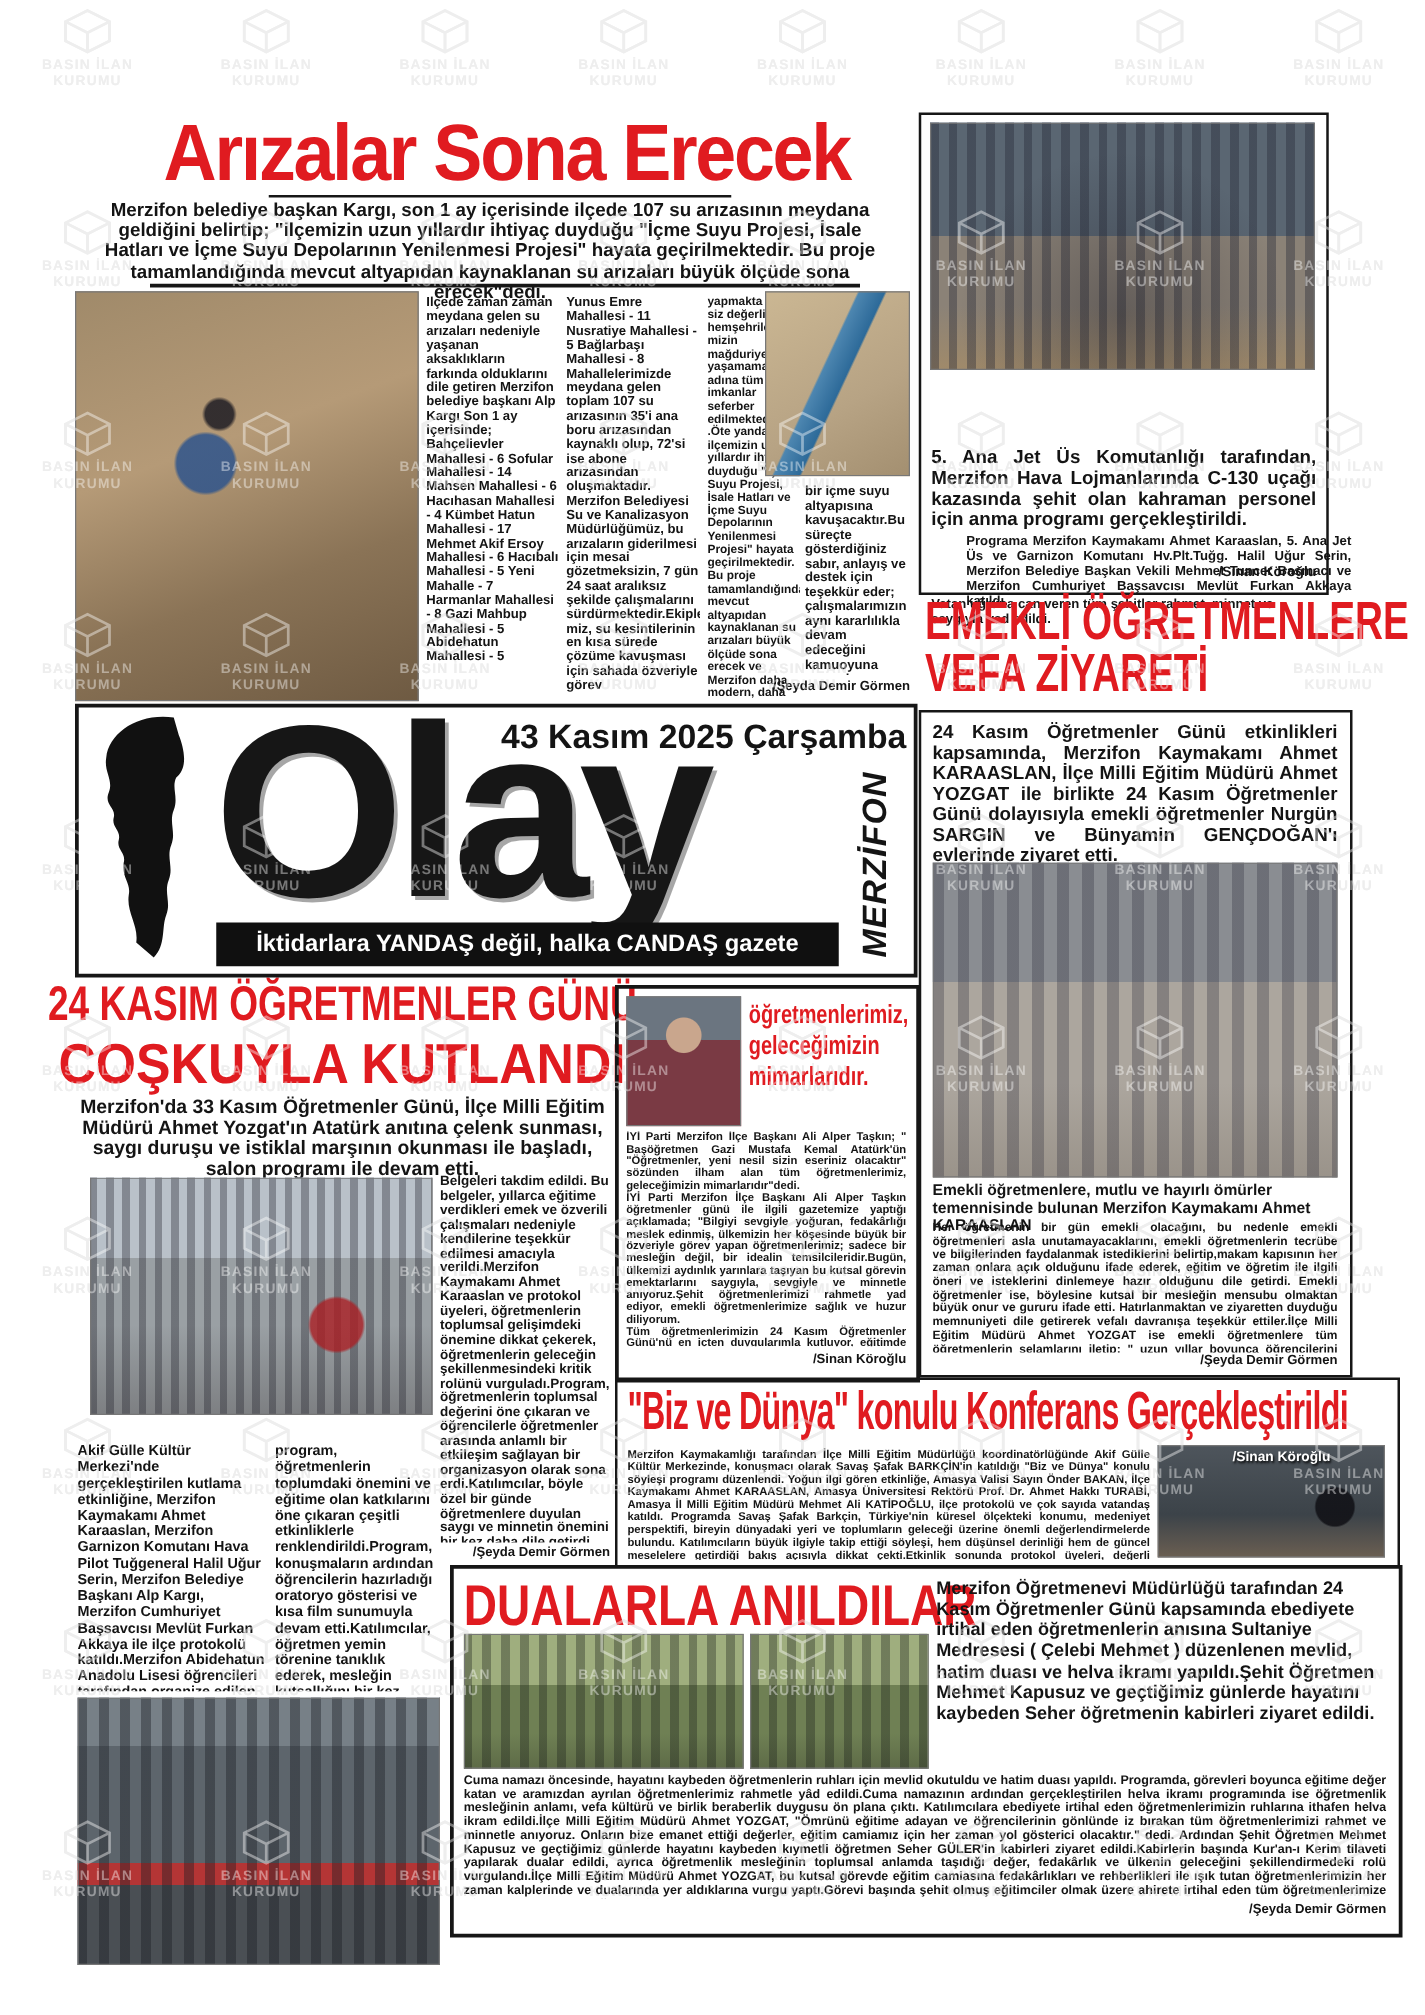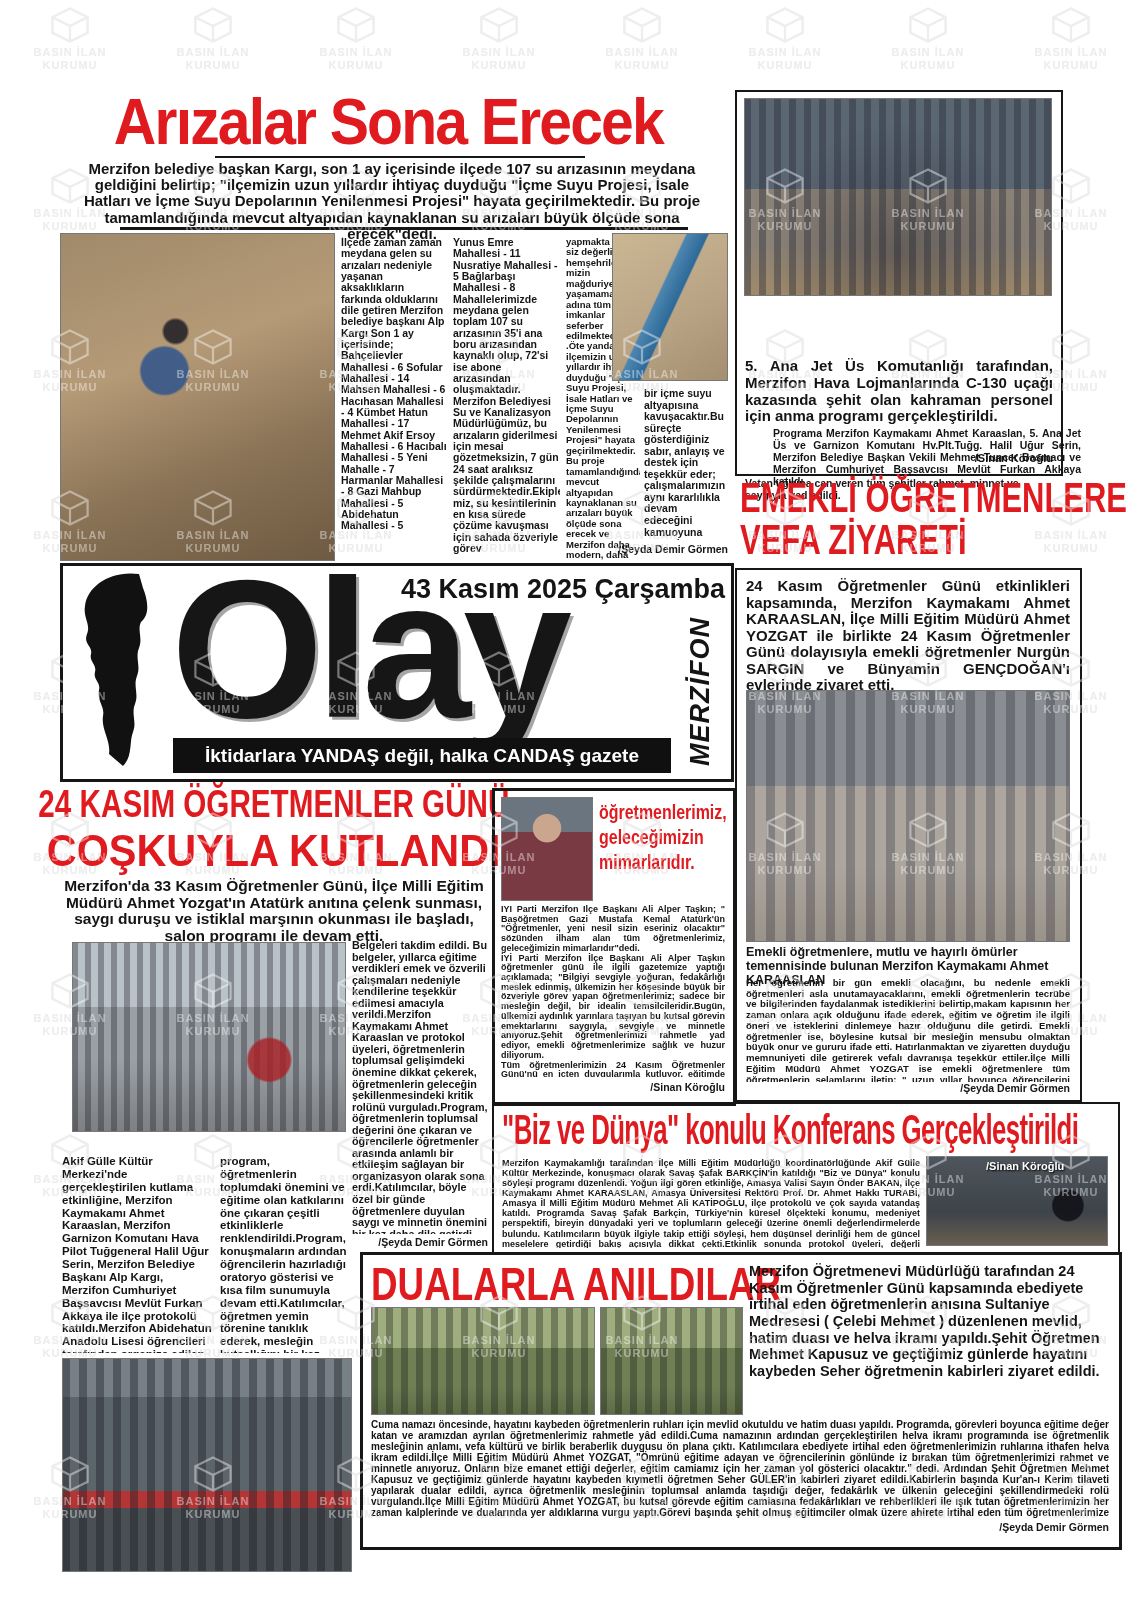--- a/index.html
+++ b/index.html
@@ -623,21 +623,21 @@
       </div>
       <div class="wm-tile" style="left: 1011px; top: 1455px;">
         <svg width="44" height="38" viewBox="0 0 40 34">
           <path d="M4 10 L20 2 L36 10 L36 24 L20 32 L4 24 Z M4 10 L20 18 L36 10 M20 18 L20 32" fill="none" stroke="currentColor" stroke-width="2"></path>
         </svg>
         <div>BASIN İLAN</div>
         <div>KURUMU</div>
       </div>
     </div>
 
-  <div class="abs hline" style="left:56px;top:90px;width:665px;z-index:1;">
+  <div class="abs hline" style="left:73px;top:90px;width:665px;z-index:1;">
     <span class="cnd b red" style="font-size:64px;letter-spacing:-2px;transform:scaleX(.92);line-height:1;">Arızalar Sona Erecek</span>
   </div>
   <div class="abs rule" style="left:215px;top:156px;width:370px;z-index:1;"></div>
   <div class="abs b ctr" style="left:76px;top:161px;width:632px;font-size:15px;line-height:1.08;z-index:1;">Merzifon belediye başkan Kargı, son 1 ay içerisinde ilçede 107 su arızasının meydana geldiğini belirtip; "ilçemizin uzun yıllardır ihtiyaç duyduğu "İçme Suyu Projesi, İsale Hatları ve İçme Suyu Depolarının Yenilenmesi Projesi" hayata geçirilmektedir. Bu proje tamamlandığında mevcut altyapıdan kaynaklanan su arızaları büyük ölçüde sona erecek"dedi.</div>
   <div class="abs rule" style="left:120px;top:227px;width:568px;border-top-width:3px;z-index:1;"></div>
 
   <div class="abs photo ph-trench" style="left:60px;top:233px;width:275px;height:328px;z-index:1;"></div>
   <div class="abs b clip" style="left:341px;top:237px;width:106px;height:323px;font-size:10.5px;line-height:1.08;z-index:1;">İlçede zaman zaman meydana gelen su arızaları nedeniyle yaşanan aksaklıkların farkında olduklarını dile getiren Merzifon belediye başkanı Alp Kargı Son 1 ay içerisinde; Bahçelievler Mahallesi - 6 Sofular Mahallesi - 14 Mahsen Mahallesi - 6 Hacıhasan Mahallesi - 4 Kümbet Hatun Mahallesi - 17 Mehmet Akif Ersoy Mahallesi - 6 Hacıbalı Mahallesi - 5 Yeni Mahalle - 7 Harmanlar Mahallesi - 8 Gazi Mahbup Mahallesi - 5 Abidehatun Mahallesi - 5</div>
   <div class="abs b clip" style="left:453px;top:237px;width:107px;height:323px;font-size:10.5px;line-height:1.08;z-index:1;">Yunus Emre Mahallesi - 11 Nusratiye Mahallesi - 5 Bağlarbaşı Mahallesi - 8 Mahallelerimizde meydana gelen toplam 107 su arızasının 35'i ana boru arızasından kaynaklı olup, 72'si ise abone arızasından oluşmaktadır. Merzifon Belediyesi Su ve Kanalizasyon Müdürlüğümüz, bu arızaların giderilmesi için mesai gözetmeksizin, 7 gün 24 saat aralıksız şekilde çalışmalarını sürdürmektedir.Ekipleri miz, su kesintilerinin en kısa sürede çözüme kavuşması için sahada özveriyle görev</div>
   <div class="abs b clip" style="left:566px;top:237px;width:74px;height:323px;font-size:9.5px;line-height:1.1;z-index:1;">yapmakta olup, siz değerli hemşehrileri mizin mağduriyet yaşamaması adına tüm imkanlar seferber edilmektedir .Öte yandan, ilçemizin uzun yıllardır ihtiyaç duyduğu "İçme Suyu Projesi, İsale Hatları ve İçme Suyu Depolarının Yenilenmesi Projesi" hayata geçirilmektedir. Bu proje tamamlandığında mevcut altyapıdan kaynaklanan su arızaları büyük ölçüde sona erecek ve Merzifon daha modern, daha güçlü ve kesintisiz</div>

